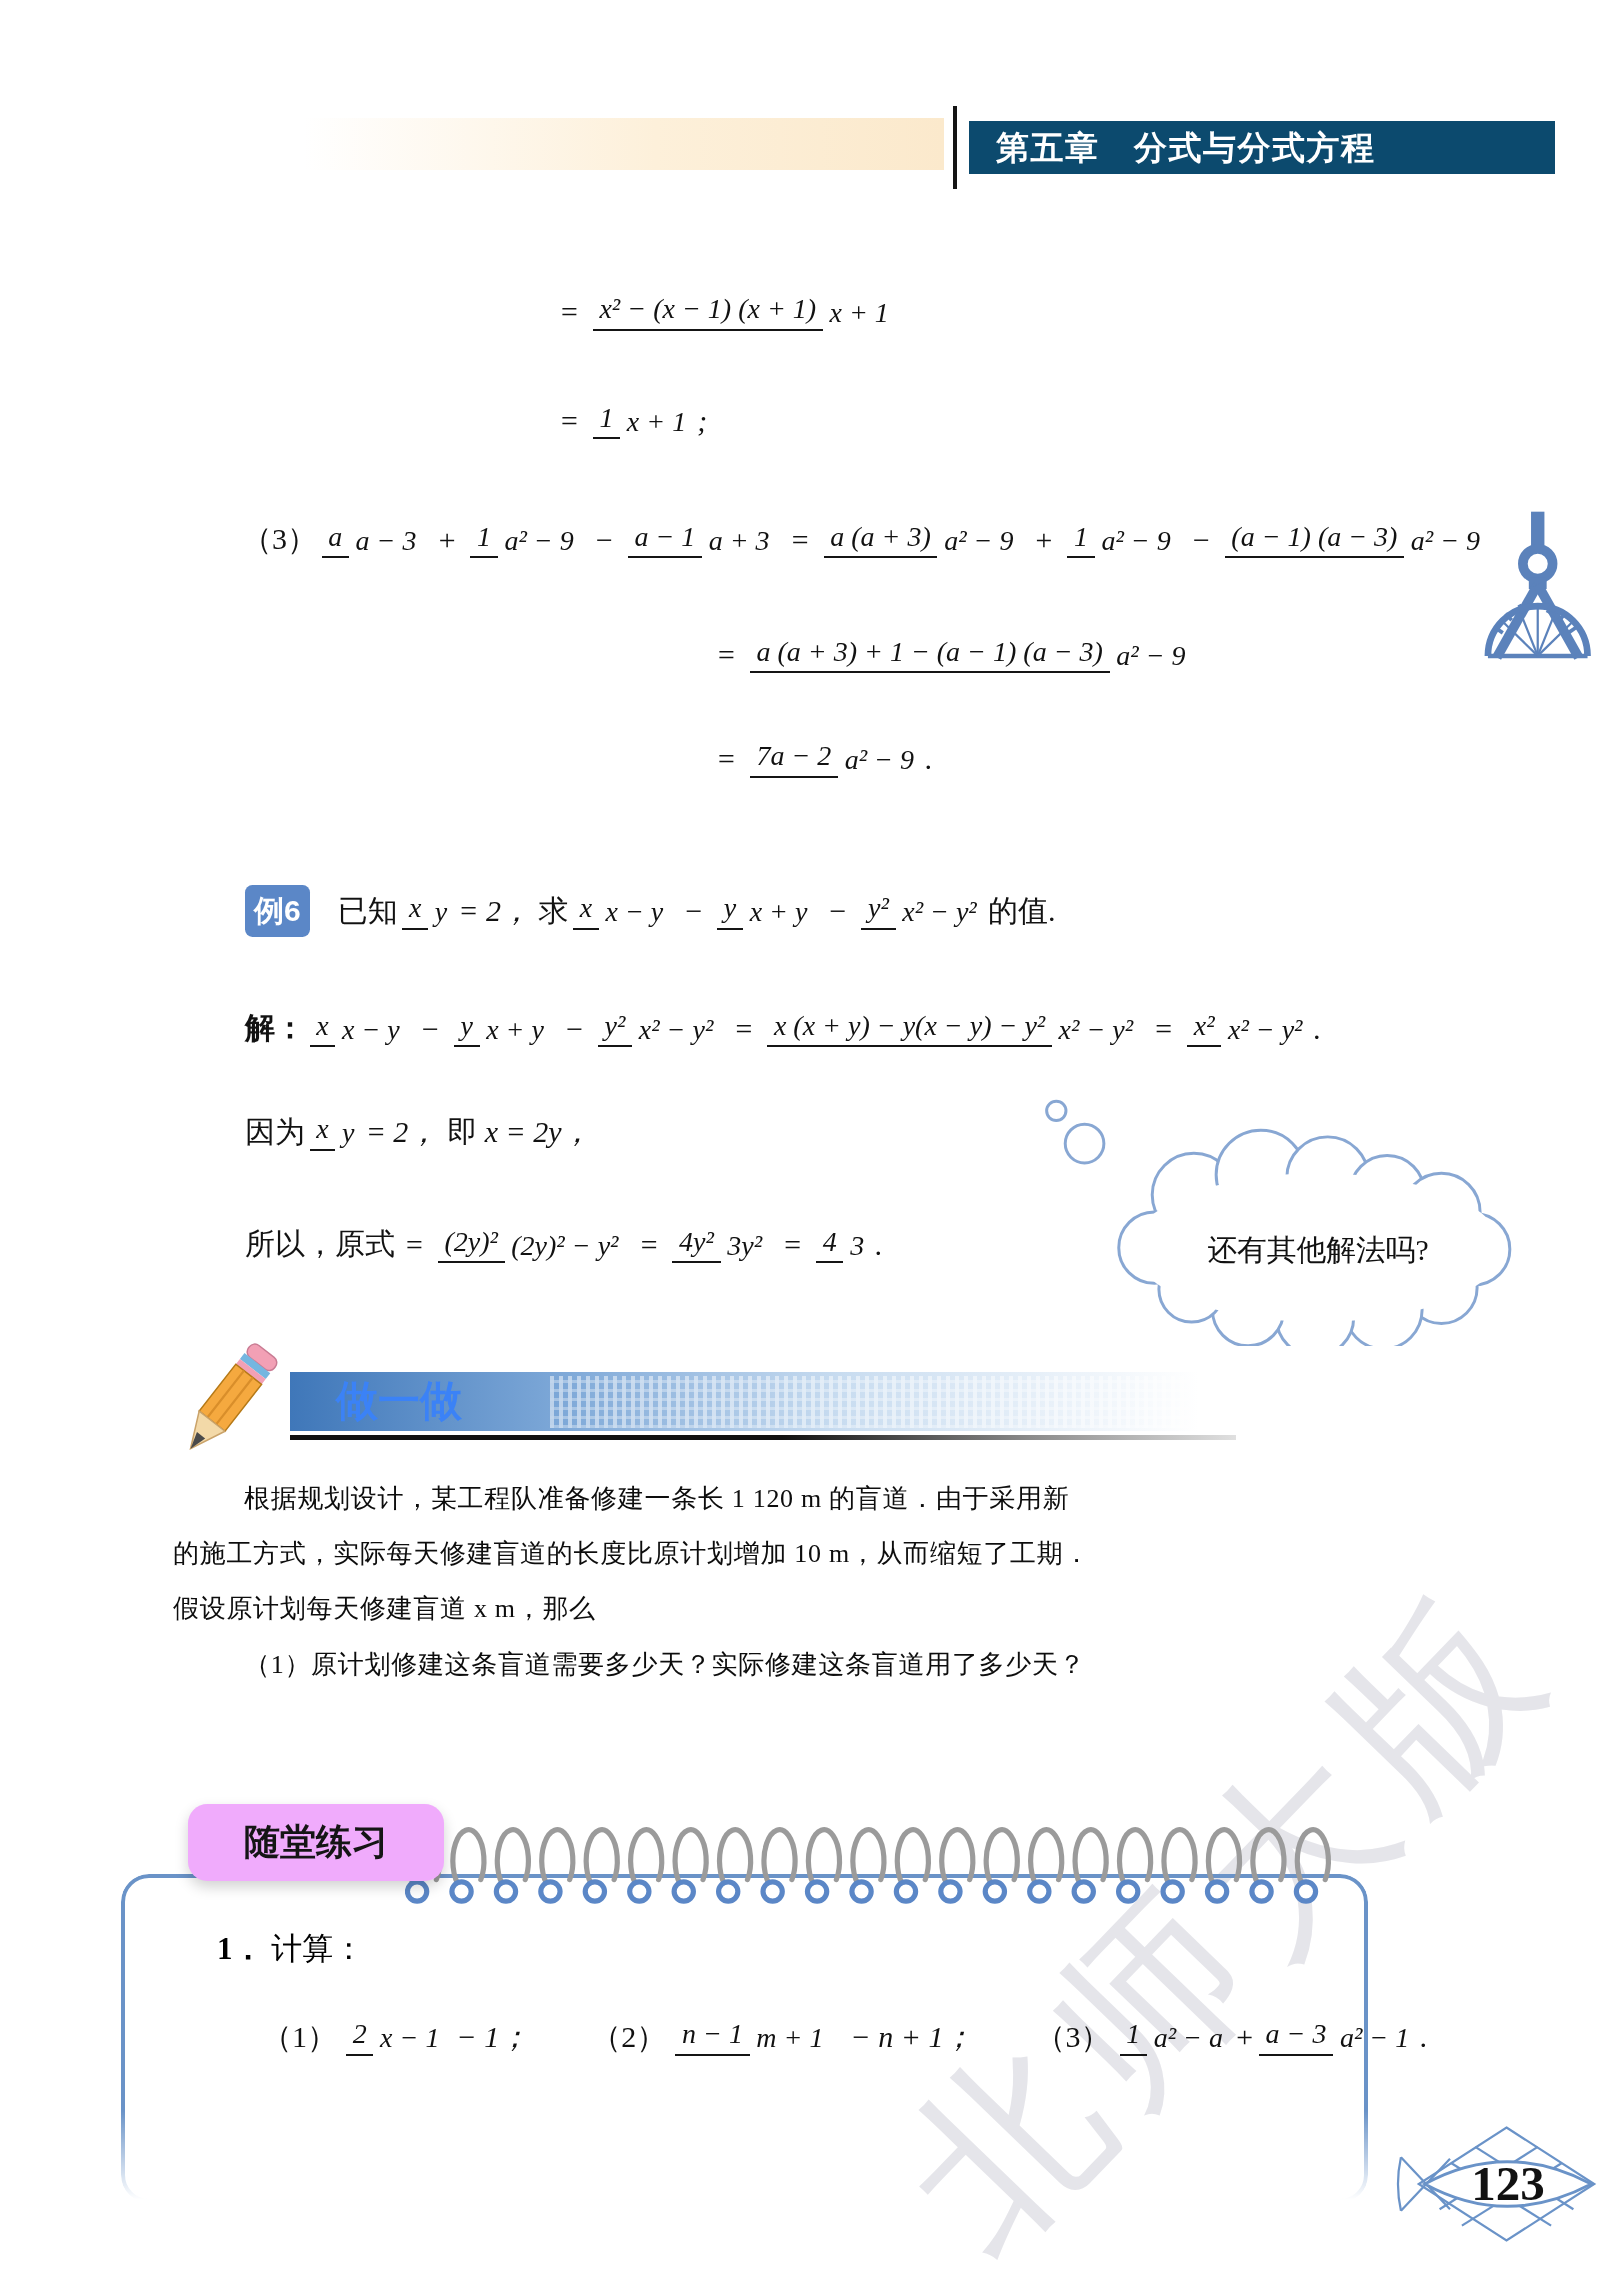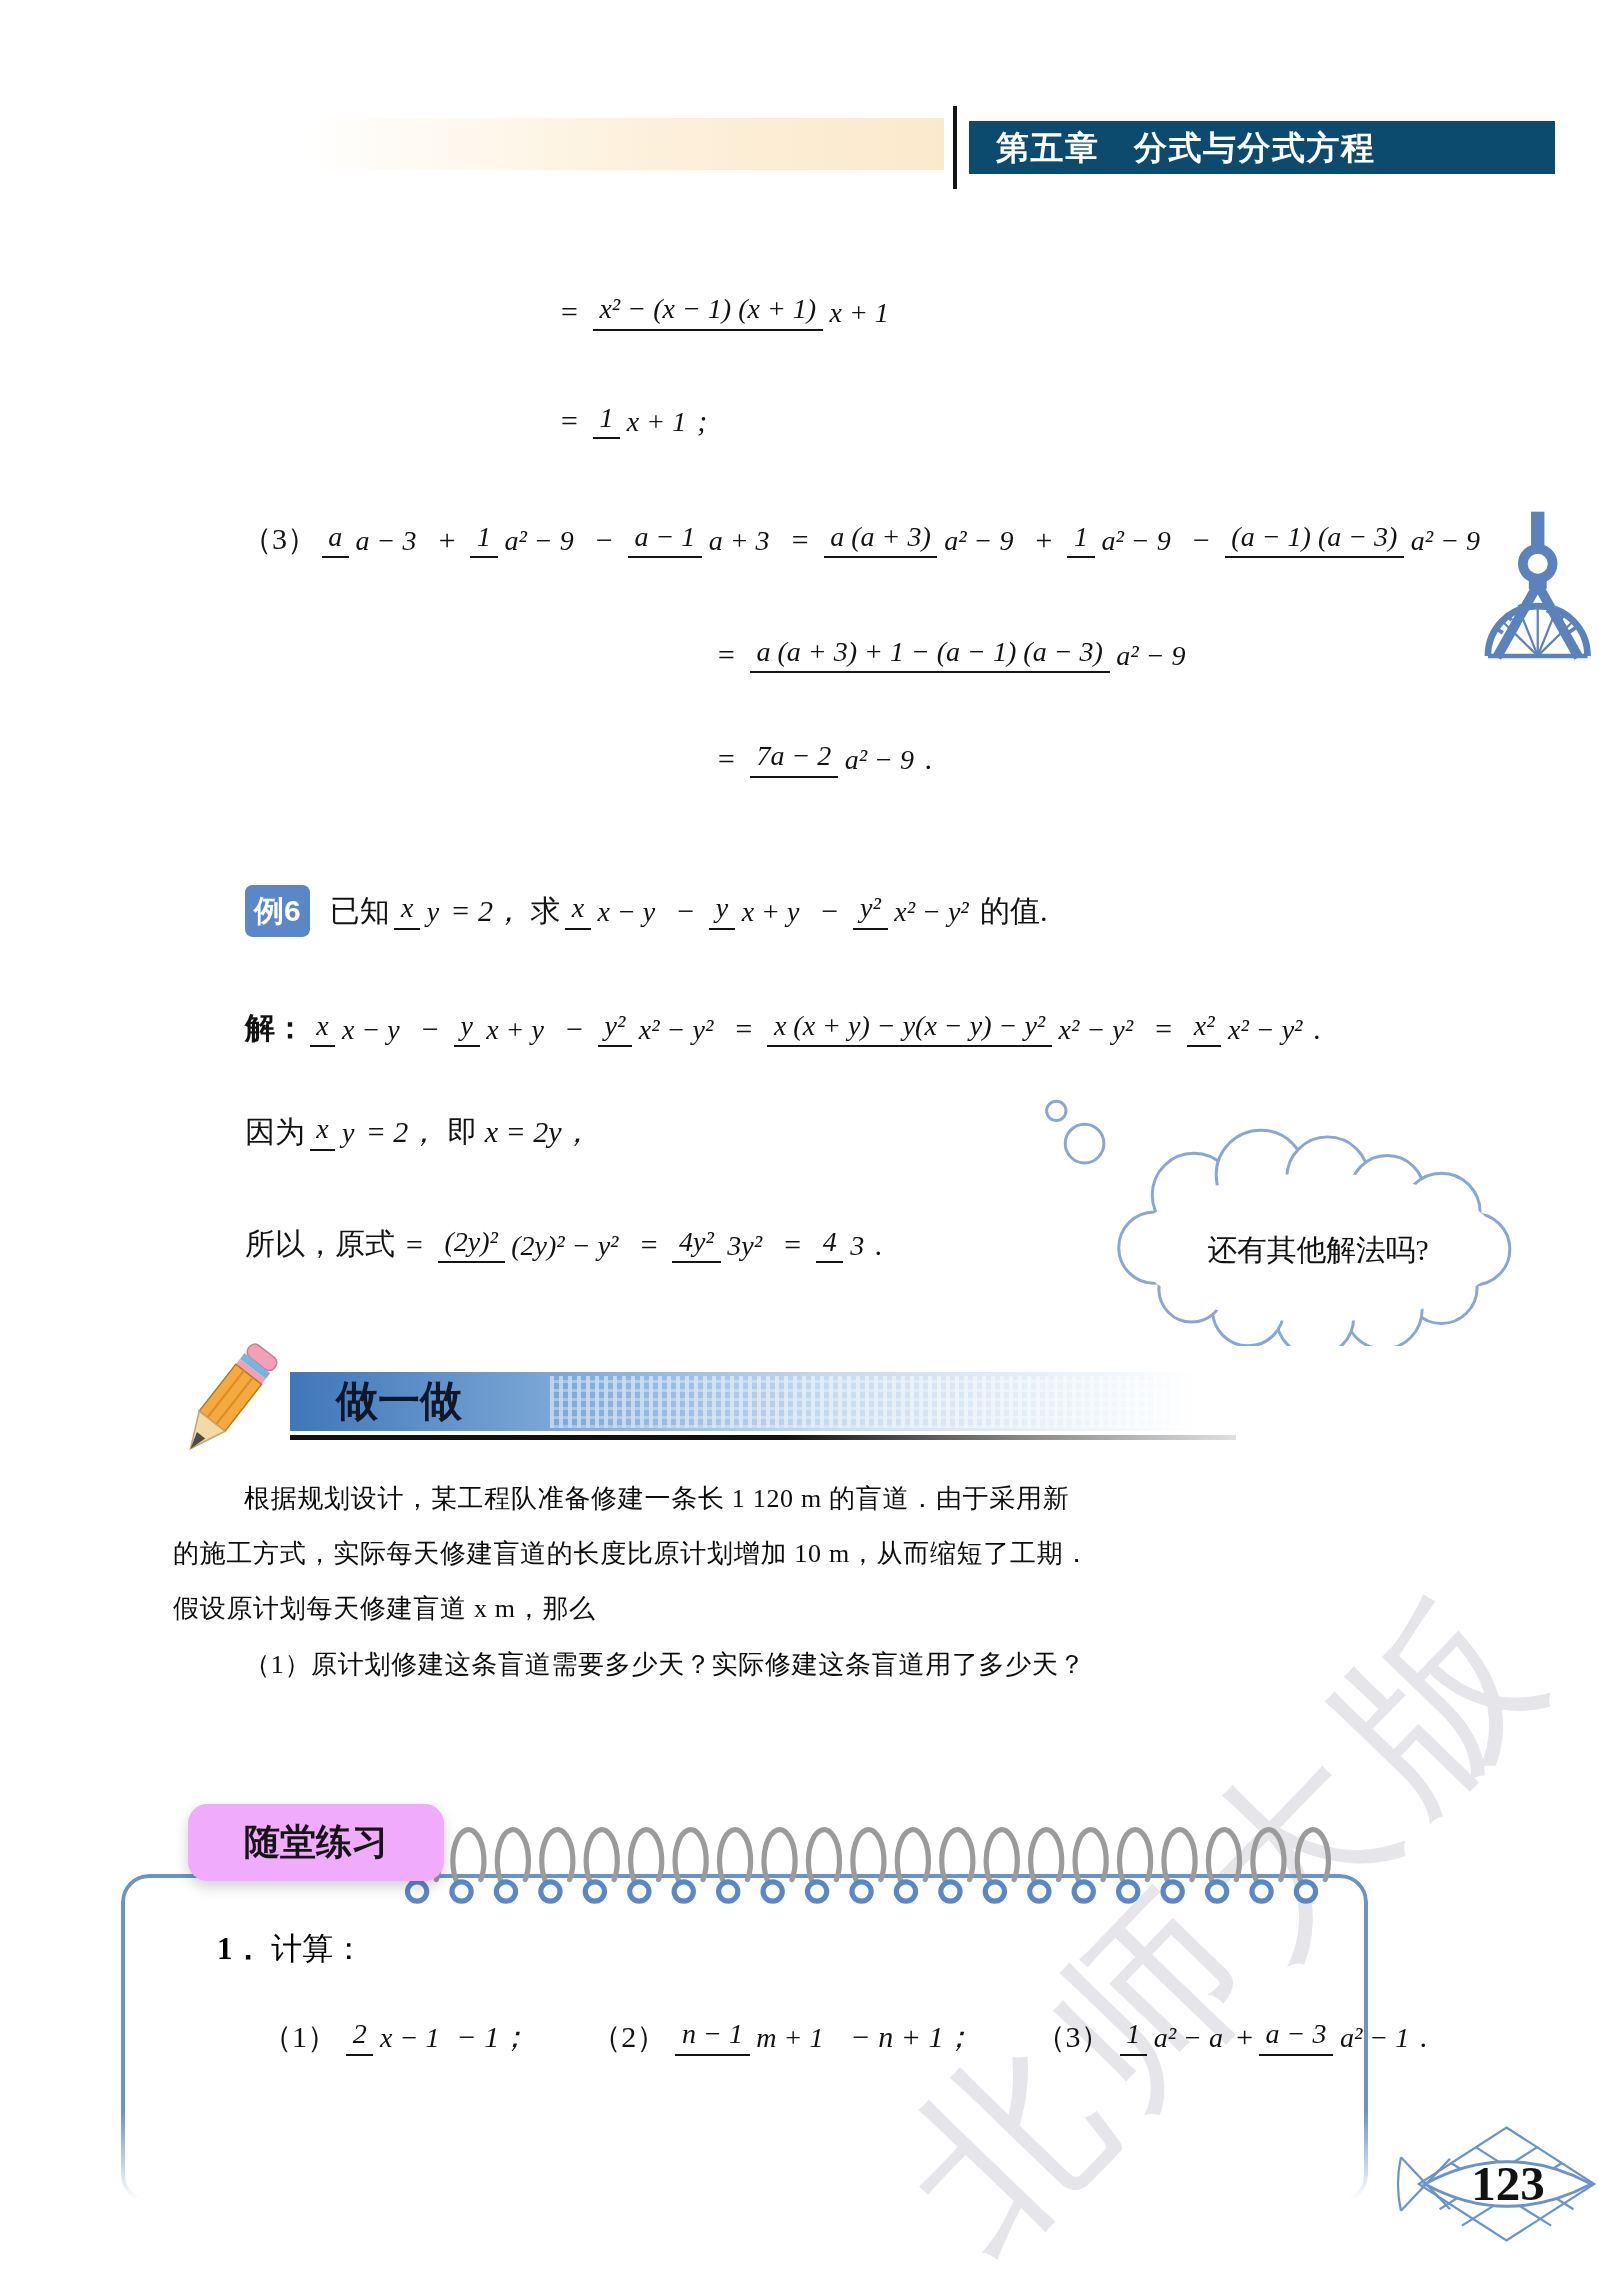--- a/index.html
+++ b/index.html
@@ -17,32 +17,32 @@
   
   .mrow{position:absolute;display:flex;align-items:center;white-space:nowrap;
         font-size:30px;font-style:italic;color:#121212;}
   .mrow .op{margin:0 9px;}
   .cn{font-style:normal;}
   .bold{font-weight:bold;}
   .fr{display:inline-flex;text-align:left;margin:0 4.5px;line-height:1.12;font-size:28px;}
   .fr .n{border-bottom:2.2px solid #151515;padding:0 6.7px 3.7px;}
   .fr .d{padding:3.7px 6.7px 0;}
   .badge{font-style:normal;font-family:"Liberation Sans",sans-serif;font-weight:bold;color:#fff;
-    background:#5b87c7;border-radius:7.4px;padding:5.2px 9px;font-size:30px;margin-right:20px;}
+    background:#5b87c7;border-radius:7.4px;padding:5.2px 9px;font-size:30px;margin-right:28px;}
 
   
   .do-band{position:absolute;left:290px;top:1372px;width:946px;height:59px;
     background:linear-gradient(90deg,#3f77b9 0%,#7ca7d7 28%,#c8dcf0 58%,rgba(255,255,255,0) 96%);}
   .do-dots{position:absolute;left:550px;top:1376px;width:654px;height:52px;opacity:.55;
     background:repeating-linear-gradient(90deg,rgba(255,255,255,.9) 0 3.7px,rgba(255,255,255,0) 3.7px 9px),
                repeating-linear-gradient(0deg,rgba(255,255,255,.6) 0 3px,rgba(255,255,255,0) 3px 9px);}
   .do-underline{position:absolute;left:290px;top:1435px;width:946px;height:5.2px;
     background:linear-gradient(90deg,#111 0%,#111 52%,#8a8a8a 78%,#e0e0e0 100%);}
   .do-title{position:absolute;left:336px;top:1370px;font-family:"Liberation Sans",sans-serif;
-    font-weight:bold;font-size:42px;line-height:62px;color:#0f172a;}
+    font-weight:bold;font-size:42px;line-height:62px;color:#3b82f6;}
 
   
   .wp-line{position:absolute;left:173px;width:1294px;font-size:26px;line-height:46px;color:#0d0d0d;letter-spacing:0.7px;}
   .indent{padding-left:71px;}
 
   
   .practice-border{position:absolute;left:121px;top:1874px;width:1247px;height:329px;box-sizing:border-box;
     border:4.5px solid #6a93c8;border-radius:28px;
     -webkit-mask-image:linear-gradient(180deg,#000 72%,rgba(0,0,0,0) 99%);
     mask-image:linear-gradient(180deg,#000 72%,rgba(0,0,0,0) 99%);}

